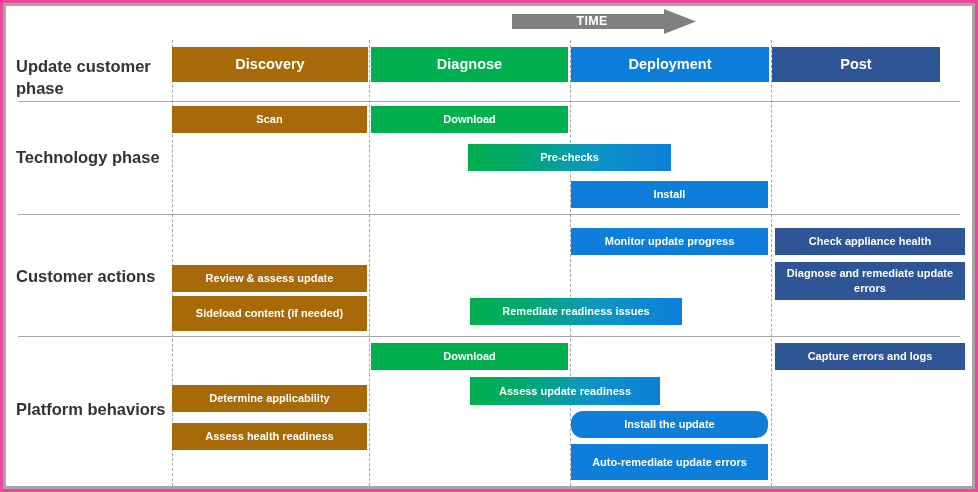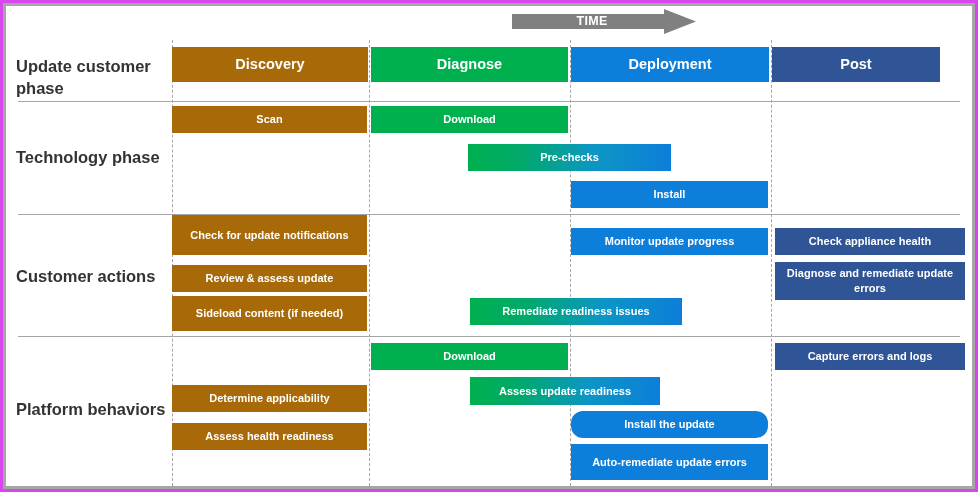--- a/index.html
+++ b/index.html
@@ -8,21 +8,21 @@
     background: #ffffff;
   }
   body {
     font-family: "Liberation Sans", sans-serif;
   }
 
   #canvas {
     position: relative;
     width: 978px;
     height: 492px;
-    background: #d946ef;
+    background: #ec4899;
     box-sizing: border-box;
     overflow: hidden;
     padding-left: 9px;
   }
 
   
   .frame {
     position: absolute;
     left: 3px;
     top: 3px;
@@ -136,21 +136,20 @@
   <div class="bar hdr c-brown" style="left:172px;top:47px;width:196px;height:35px;">Discovery</div>
   <div class="bar hdr c-green" style="left:371px;top:47px;width:197px;height:35px;">Diagnose</div>
   <div class="bar hdr c-blue" style="left:571px;top:47px;width:198px;height:35px;">Deployment</div>
   <div class="bar hdr c-navy" style="left:772px;top:47px;width:168px;height:35px;">Post</div>
 
   <div class="bar c-brown" style="left:172px;top:106px;width:195px;height:27px;">Scan</div>
   <div class="bar c-green" style="left:371px;top:106px;width:197px;height:27px;">Download</div>
   <div class="bar c-gradgb" style="left:468px;top:144px;width:203px;height:27px;">Pre-checks</div>
   <div class="bar c-blue" style="left:571px;top:181px;width:197px;height:27px;">Install</div>
 
-  <div class="bar c-brown" style="left:172px;top:215px;width:195px;height:40px;">Check for update notifications</div>
   <div class="bar c-brown" style="left:172px;top:265px;width:195px;height:27px;">Review &amp; assess update</div>
   <div class="bar c-brown" style="left:172px;top:296px;width:195px;height:35px;">Sideload content (if needed)</div>
   <div class="bar c-blue" style="left:571px;top:228px;width:197px;height:27px;">Monitor update progress</div>
   <div class="bar c-navy" style="left:775px;top:228px;width:190px;height:27px;">Check appliance health</div>
   <div class="bar c-navy" style="left:775px;top:262px;width:190px;height:38px;">Diagnose and remediate update errors</div>
   <div class="bar c-gradgb" style="left:470px;top:298px;width:212px;height:27px;">Remediate readiness issues</div>
 
   <div class="bar c-brown" style="left:172px;top:385px;width:195px;height:27px;">Determine applicability</div>
   <div class="bar c-brown" style="left:172px;top:423px;width:195px;height:27px;">Assess health readiness</div>
   <div class="bar c-green" style="left:371px;top:343px;width:197px;height:27px;">Download</div>

